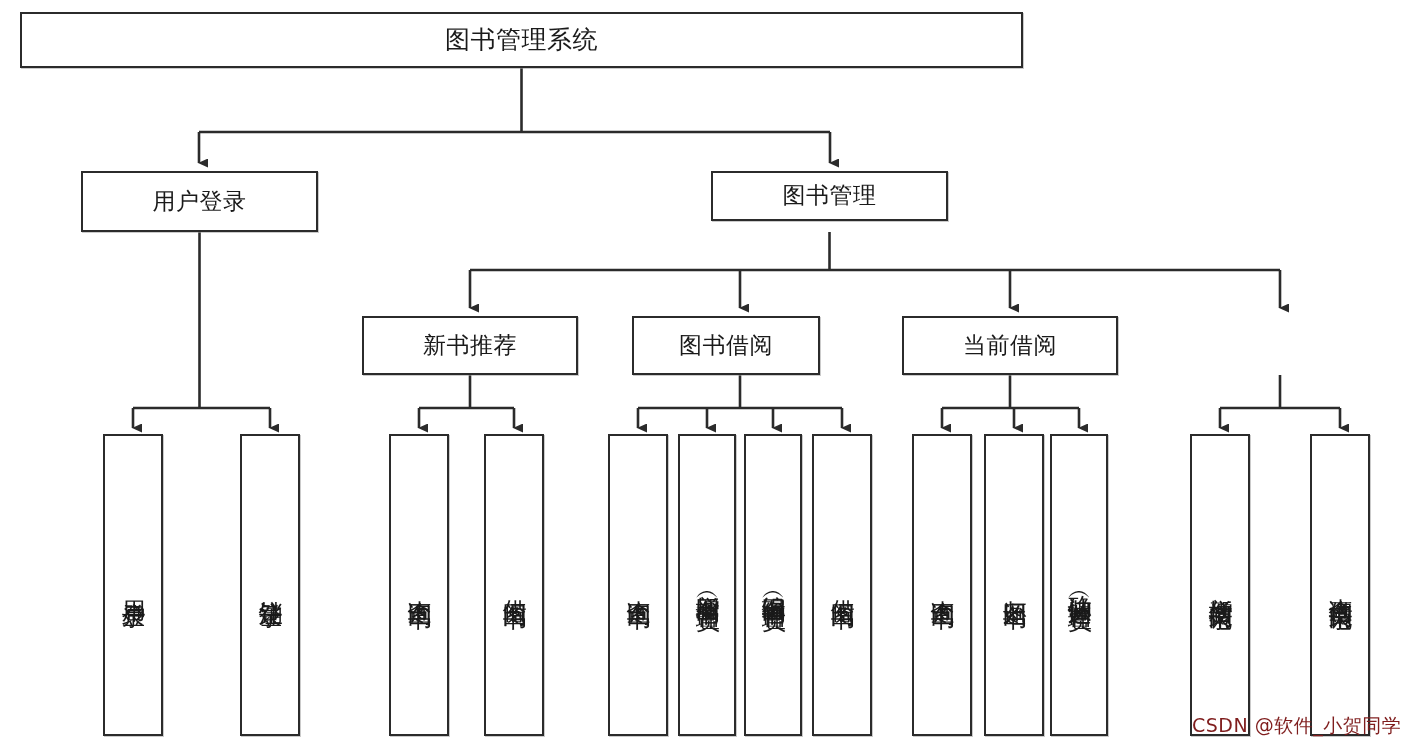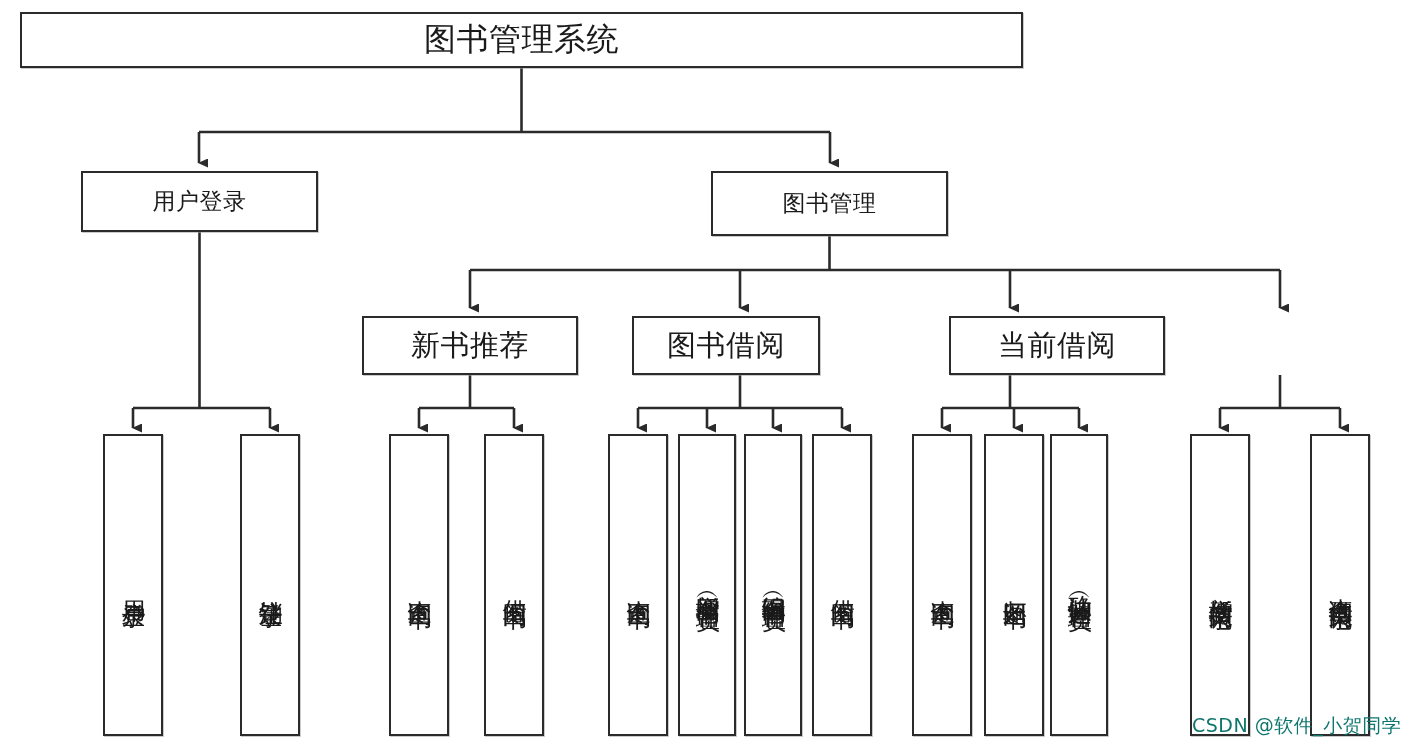--- a/index.html
+++ b/index.html
@@ -36,34 +36,34 @@
     justify-content: center;
     color: #1a1a1a;
     box-shadow: 1px 1px 0 rgba(160,160,160,0.55);
   }
   .node-label {
     display: block;
     line-height: 1.18;
     letter-spacing: 0.5px;
     white-space: nowrap;
   }
-  .level-1 .node-label { font-size: 32px; }
+  .level-1 .node-label { font-size: 25px; }
   .level-2 .node-label { font-size: 23px; }
-  .level-3 .node-label { font-size: 29px; }
+  .level-3 .node-label { font-size: 23px; }
   .leaf .node-label {
     writing-mode: vertical-rl;
     text-orientation: upright;
     font-size: 24px;
     line-height: 1.22;
     letter-spacing: 2px;
     text-align: center;
   }
   .watermark {
     position: absolute;
-    color: #0f766e;
+    color: #7f1d1d;
     font-size: 19px;
     letter-spacing: 0.5px;
     white-space: nowrap;
     user-select: none;
   }
 </style>
 </head>
 <body>
 
 <div id="diagram-root">
@@ -118,31 +118,31 @@
     </g>
   </svg>
 
   <div class="node level-1" style="left:20px; top:12px; width:1003px; height:56px;">
     <span class="node-label">图书管理系统</span>
   </div>
 
   <div class="node level-2" style="left:81px; top:171px; width:237px; height:61px;">
     <span class="node-label">用户登录</span>
   </div>
-  <div class="node level-2" style="left:711px; top:171px; width:237px; height:65px;">
+  <div class="node level-2" style="left:711px; top:171px; width:237px; height:50px;">
     <span class="node-label">图书管理</span>
   </div>
 
   <div class="node level-3" style="left:362px; top:316px; width:216px; height:59px;">
     <span class="node-label">新书推荐</span>
   </div>
   <div class="node level-3" style="left:632px; top:316px; width:188px; height:59px;">
     <span class="node-label">图书借阅</span>
   </div>
-  <div class="node level-3" style="left:902px; top:316px; width:216px; height:59px;margin-left:47px;">
+  <div class="node level-3" style="left:902px; top:316px; width:216px; height:59px;">
     <span class="node-label">当前借阅</span>
   </div>
 
   <div class="node leaf" style="left:103px; top:434px; width:60px; height:302px;">
     <span class="node-label">用户登录</span>
   </div>
   <div class="node leaf" style="left:240px; top:434px; width:60px; height:302px;">
     <span class="node-label">注销登录</span>
   </div>
   <div class="node leaf" style="left:389px; top:434px; width:60px; height:302px;">

